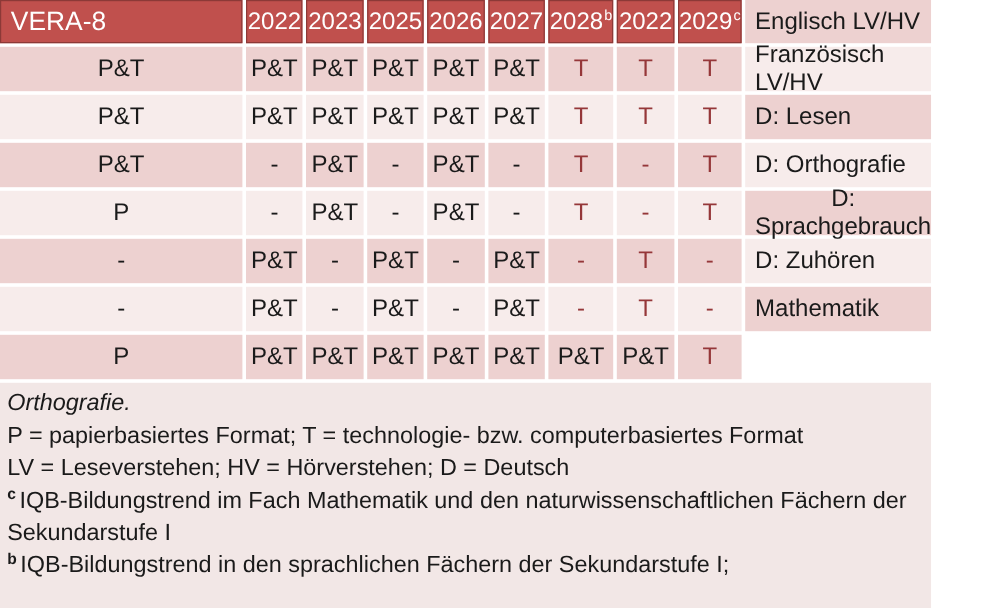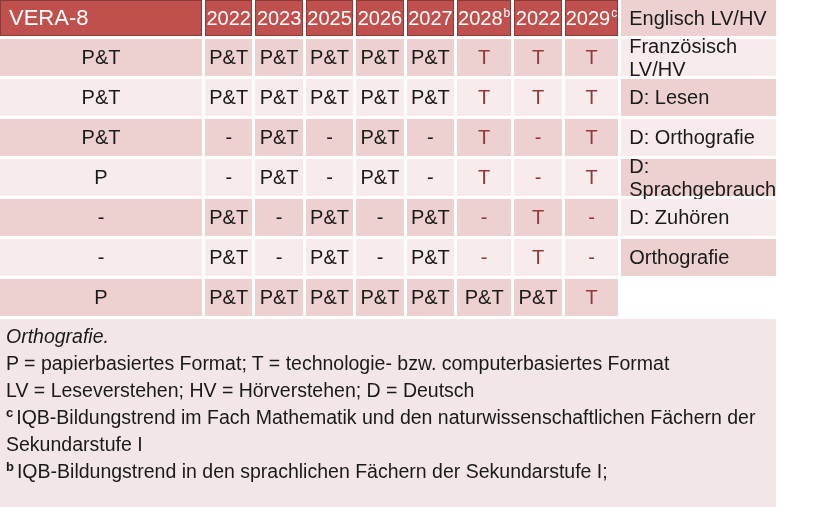--- a/index.html
+++ b/index.html
@@ -49,21 +49,21 @@
     align-items: center;
     justify-content: center;
     font-size: 20px;
     color: var(--body-text, #1a1a1a);
   }
   .td.label {
     justify-content: flex-start;
     padding-left: 8px;
   }
   .td.red { color: var(--accent-text, #953739); }
-  .row-dark  { background: var(--band-dark, #EDD1D0); }
+  .row-dark  { background: var(--band-dark, #EDD1D0); text-align: center; }
   .row-light { background: var(--band-light, #F7ECEB); }
   .notes {
     margin-top: 3px;
     background: var(--notes-bg, #F2E7E6);
     flex: 1 1 auto;
     padding: 4px 6px 0 6px;
     font-size: 19.5px;
     line-height: 27px;
     color: var(--body-text, #1a1a1a);
   }
@@ -161,21 +161,21 @@
       <div class="td label row-light">D: Zuhören</div>
       <div class="td row-light">-</div>
       <div class="td row-light">P&amp;T</div>
       <div class="td row-light">-</div>
       <div class="td row-light">P&amp;T</div>
       <div class="td row-light">-</div>
       <div class="td row-light">P&amp;T</div>
       <div class="td row-light red">-</div>
       <div class="td row-light red">T</div>
       <div class="td row-light red">-</div>
-      <div class="td label row-dark">Orthografie</div>
+      <div class="td label row-dark">Mathematik</div>
       <div class="td row-dark">P</div>
       <div class="td row-dark">P&amp;T</div>
       <div class="td row-dark">P&amp;T</div>
       <div class="td row-dark">P&amp;T</div>
       <div class="td row-dark">P&amp;T</div>
       <div class="td row-dark">P&amp;T</div>
       <div class="td row-dark">P&amp;T</div>
       <div class="td row-dark">P&amp;T</div>
       <div class="td row-dark red">T</div>
     </div>

